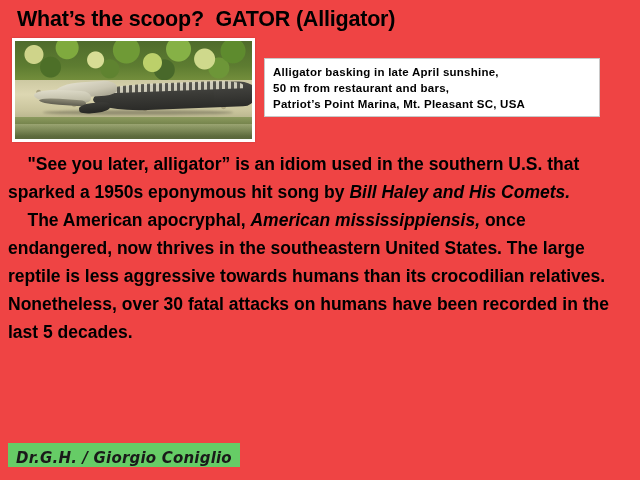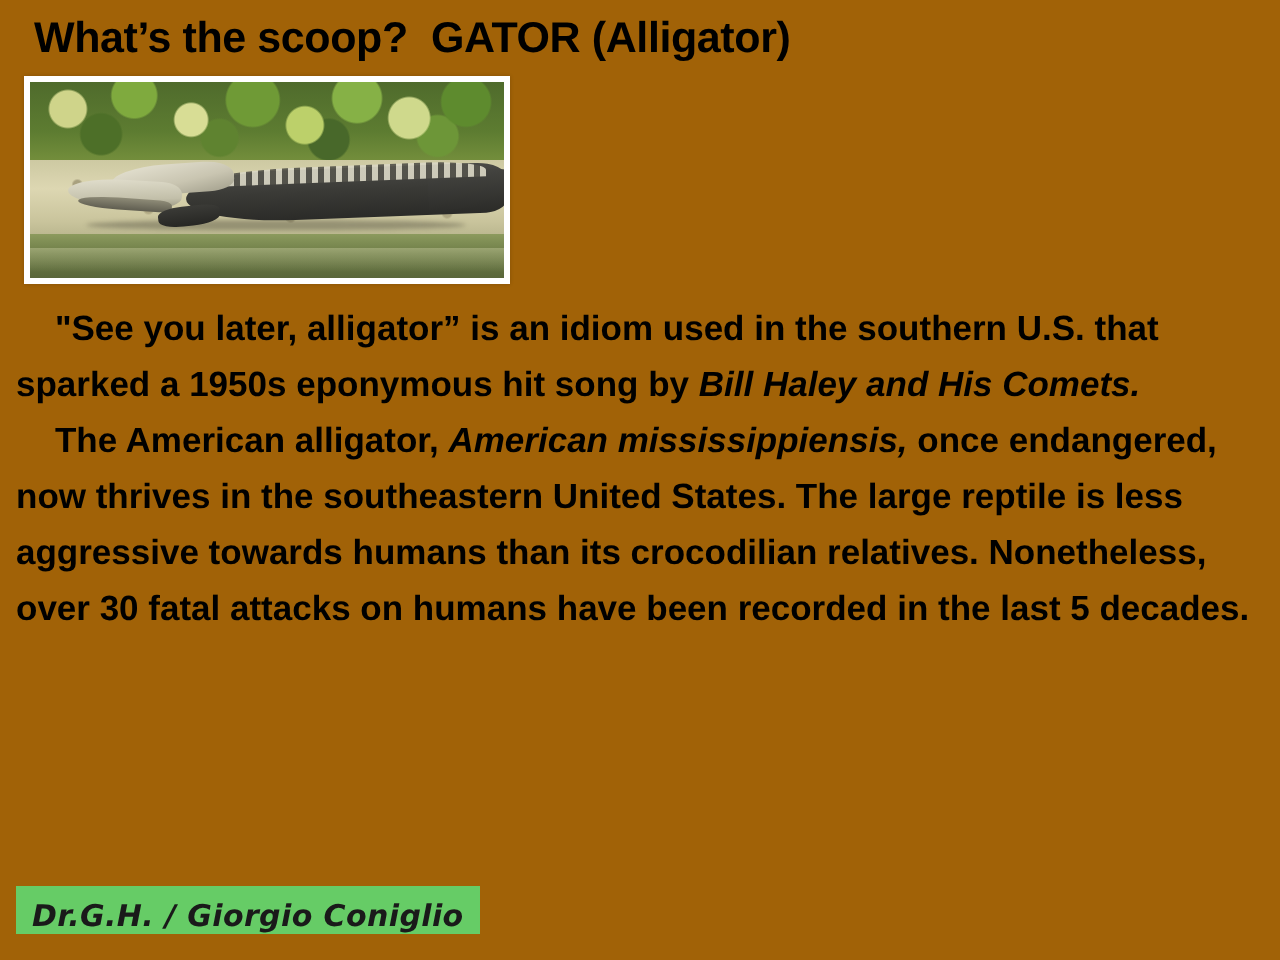--- a/index.html
+++ b/index.html
@@ -11,21 +11,21 @@
     height: 480px;
     background: #ffffff;
     font-family: "Liberation Sans", sans-serif;
     overflow: hidden;
     position: relative;
   }
   #slide {
     position: relative;
     width: 640px;
     height: 480px;
-    background: #a16207;
+    background: #ef4444;
   }
 
   
   #title {
     position: absolute;
     left: 17px;
     top: 6px;
     font-size: 21.5px;
     font-weight: bold;
     color: #000000;
@@ -280,25 +280,30 @@
       <div class="gator-scutes"></div>
       <div class="gator-back-light"></div>
       <div class="gator-head"></div>
       <div class="gator-jaw"></div>
       <div class="gator-leg"></div>
       <div class="water"></div>
       <div class="water-ripple"></div>
     </div>
   </div>
 
+  <div id="caption-box">
+    <div class="caption-line">Alligator basking in late April sunshine,</div>
+    <div class="caption-line">50 m from restaurant and bars,</div>
+    <div class="caption-line">Patriot’s Point Marina, Mt. Pleasant SC, USA</div>
+  </div>
 
   <div id="body-text">
     <p class="para" id="para-1"><span>    "See you later, alligator” is an idiom used in the southern U.S. that sparked a 1950s eponymous hit song by </span><span class="ital">Bill Haley and His Comets.</span><span></span></p>
 
-    <p class="para" id="para-2"><span>    The American alligator, </span><span class="ital">American mississippiensis,</span><span> once endangered, now thrives in the southeastern United States. The large reptile is less aggressive towards humans than its crocodilian relatives. Nonetheless, over 30 fatal attacks on humans have been recorded in the last 5 decades.</span></p>
+    <p class="para" id="para-2"><span>    The American apocryphal, </span><span class="ital">American mississippiensis,</span><span> once endangered, now thrives in the southeastern United States. The large reptile is less aggressive towards humans than its crocodilian relatives. Nonetheless, over 30 fatal attacks on humans have been recorded in the last 5 decades.</span></p>
 
   </div>
 
   <div id="signature">
     <span id="signature-text">Dr.G.H. / Giorgio Coniglio</span>
   </div>
 
 </div>
 
 </body></html>

